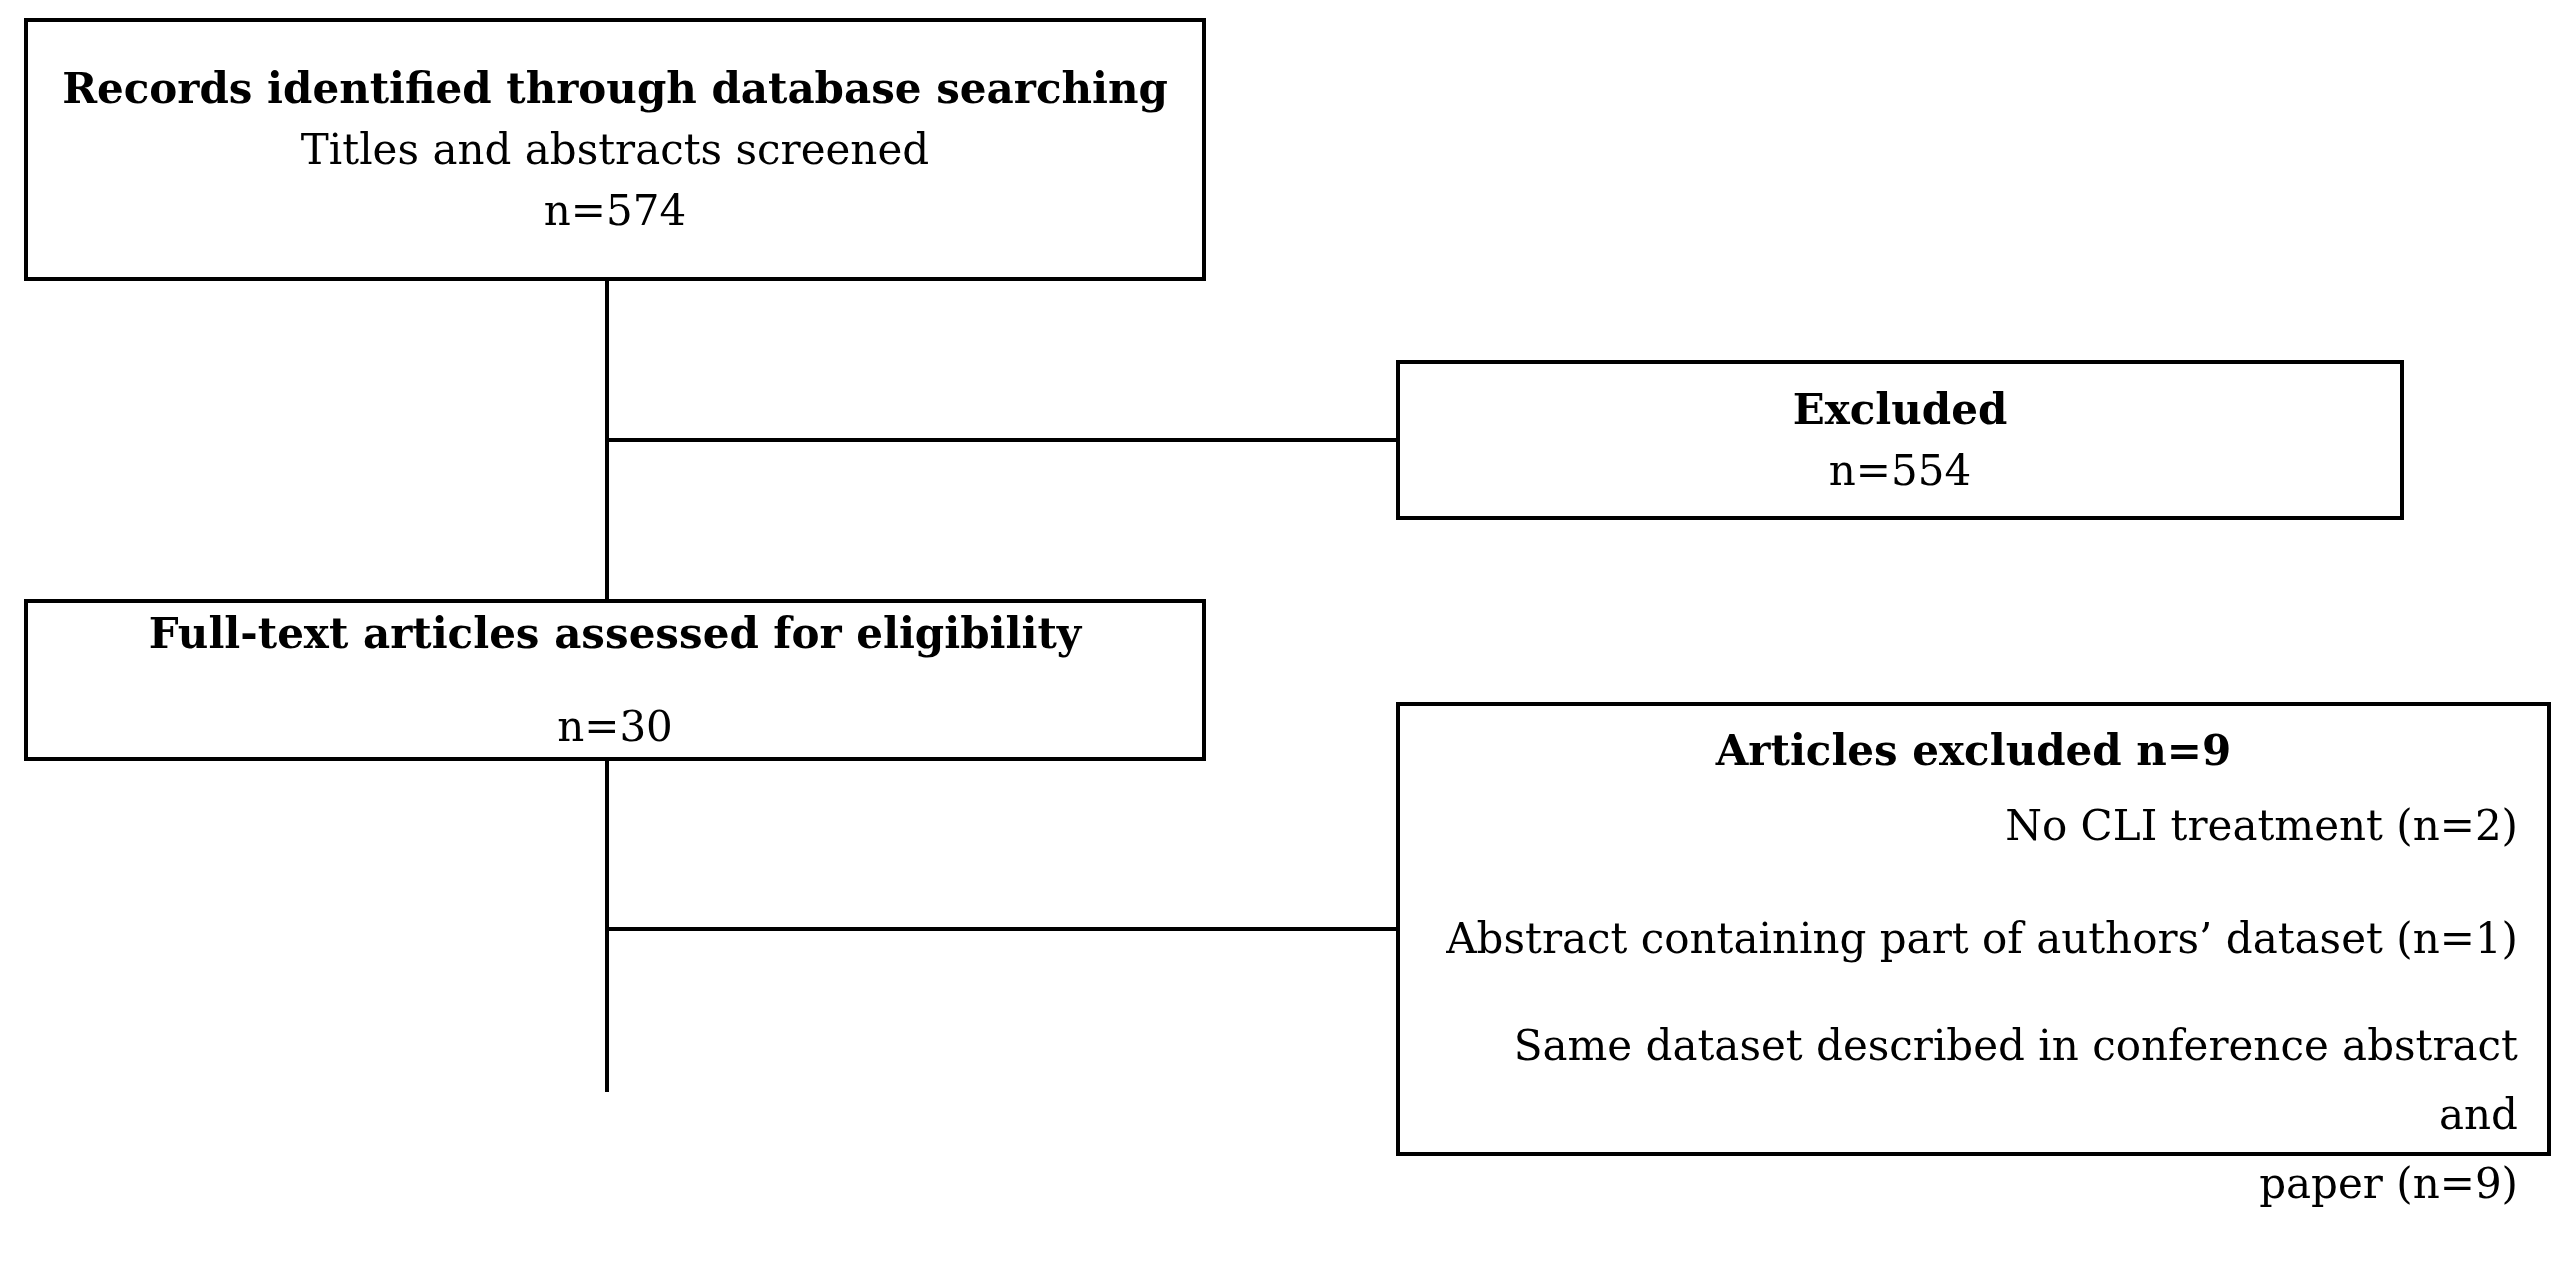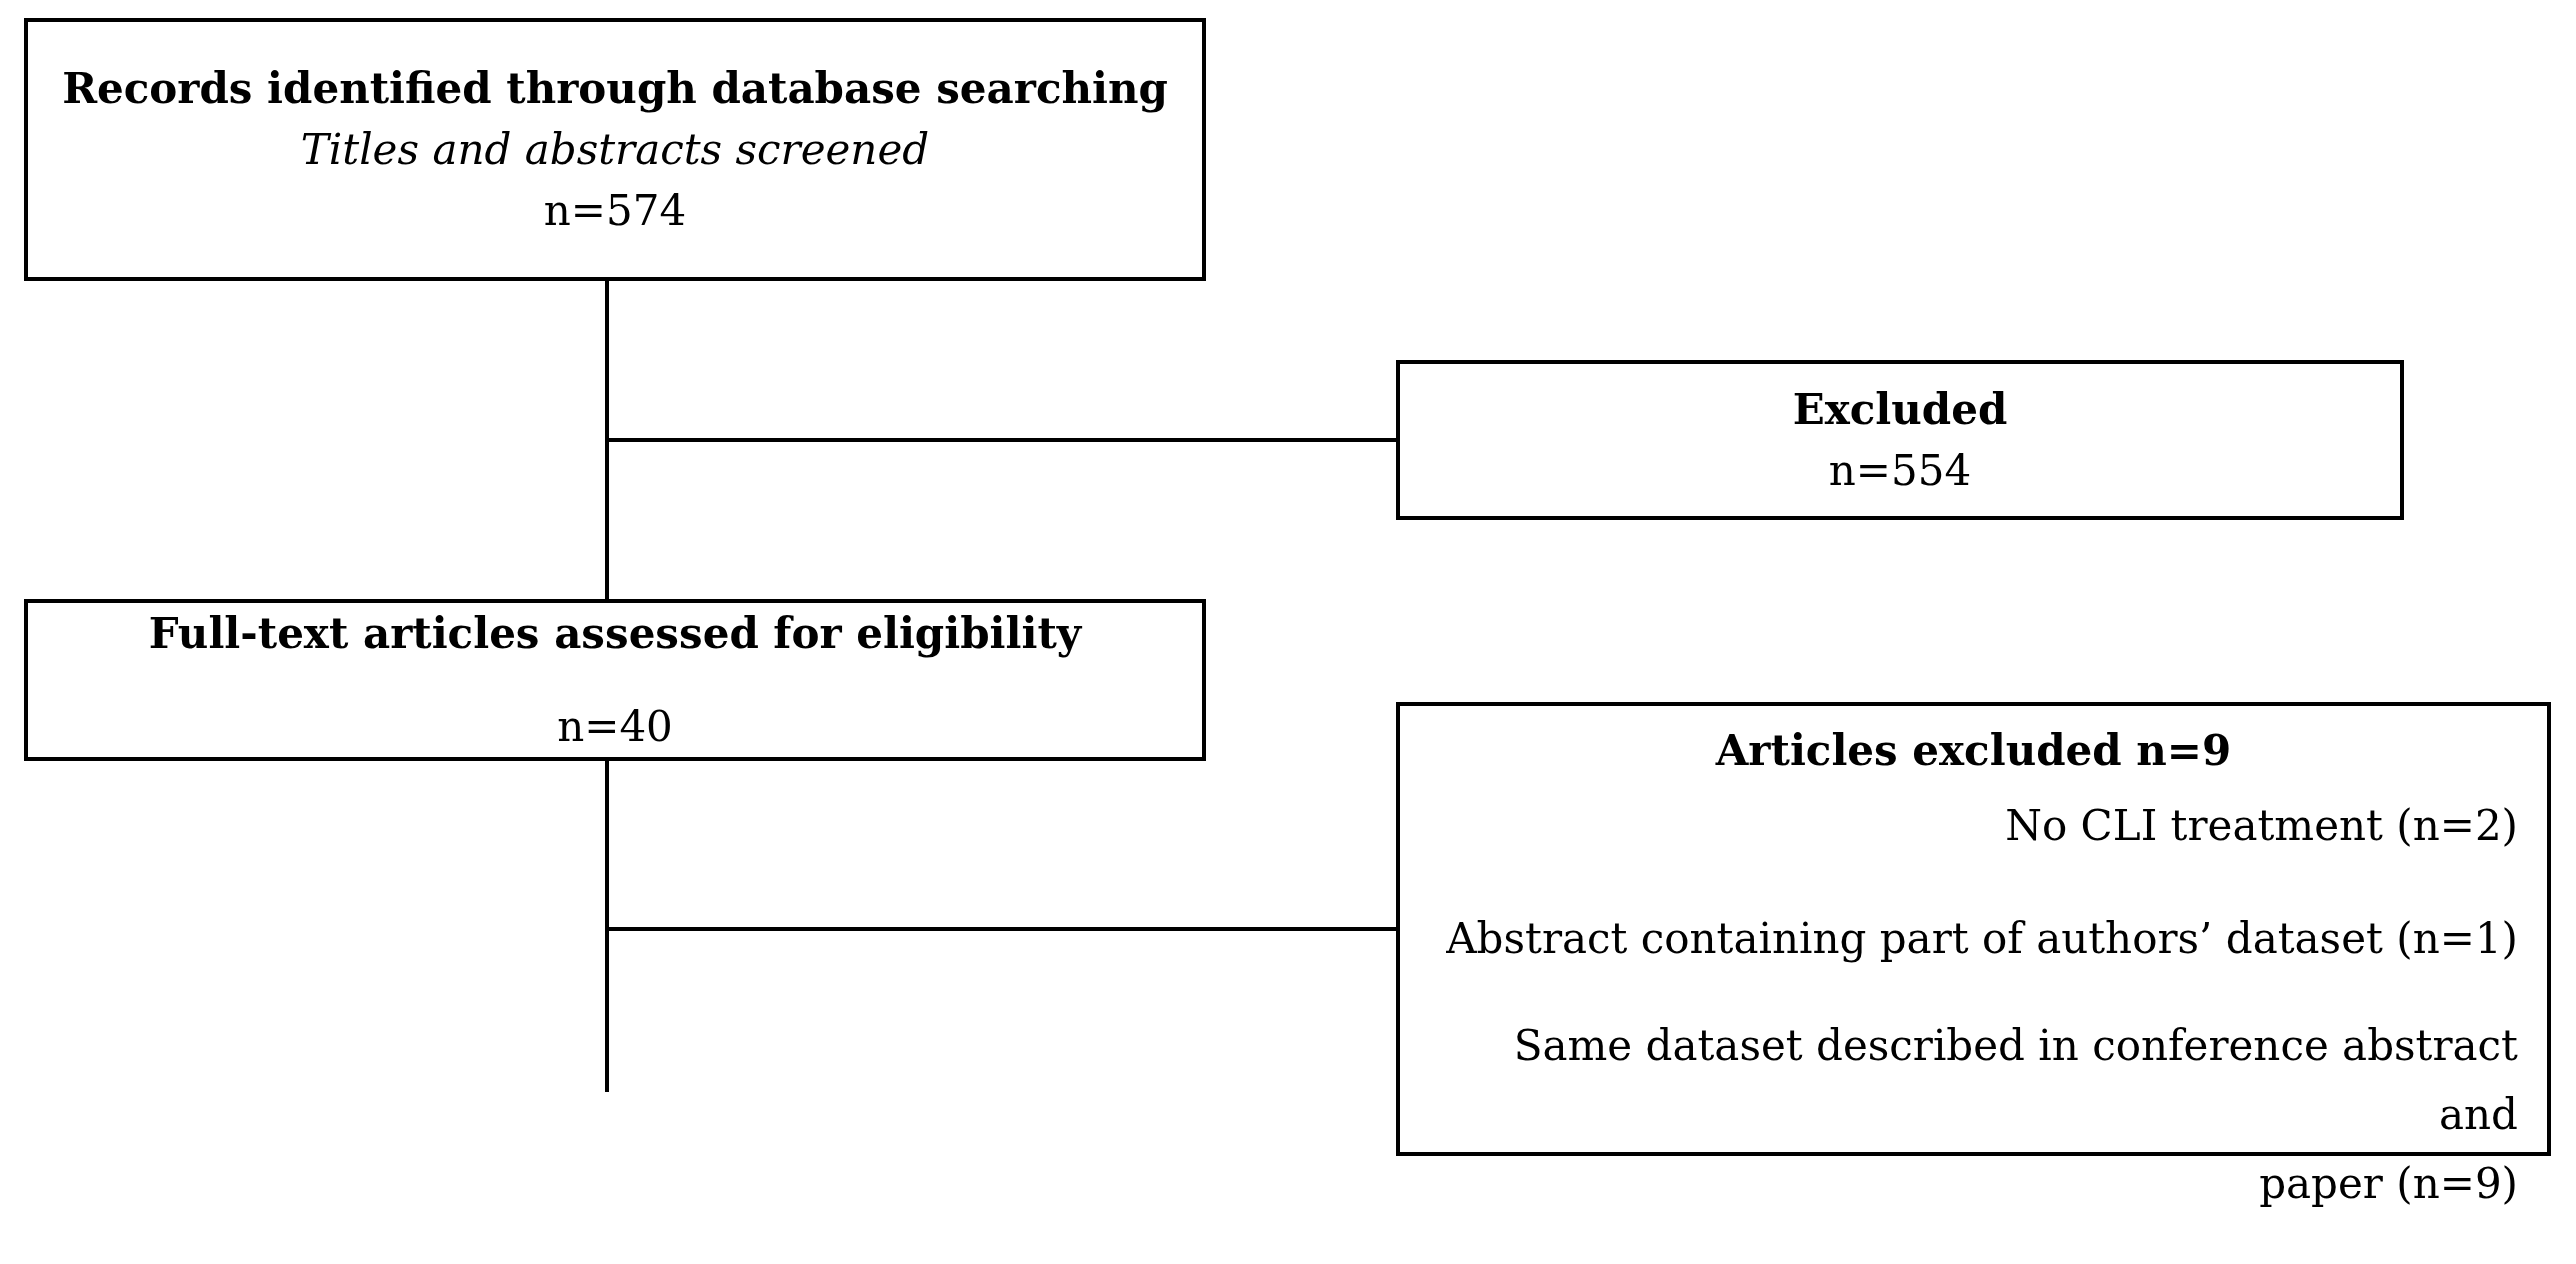--- a/index.html
+++ b/index.html
@@ -28,21 +28,20 @@
     flex-direction: column;
     justify-content: center;
     align-items: center;
     text-align: center;
     line-height: 61px;
   }
   .box-title {
     font-weight: bold;
   }
   .box-subtitle {
-    font-style: italic;
   }
   .box-count {
     font-weight: normal;
   }
   
   .box-records   { left: 24px;   top: 17.5px;   width: 1182px; height: 263px; }
   
   .box-excluded  { left: 1396px; top: 360px;  width: 1008px; height: 160px; }
   
   .box-fulltext  { left: 24px;   top: 599px;  width: 1182px; height: 162px; gap: 32px; }
@@ -93,21 +92,21 @@
     <div class="box-count">n=574</div>
   </div>
 
   <div class="box centered box-excluded">
     <div class="box-title">Excluded</div>
     <div class="box-count">n=554</div>
   </div>
 
   <div class="box centered box-fulltext">
     <div class="box-title">Full-text articles assessed for eligibility</div>
-    <div class="box-count">n=40</div>
+    <div class="box-count">n=30</div>
   </div>
 
   <div class="box box-articles">
     <div class="articles-title">Articles excluded n=9</div>
     <div class="articles-items">
       <p class="articles-item first">No CLI treatment (n=2)</p>
       <p class="articles-item second">Abstract containing part of authors’ dataset (n=1)</p>
       <p class="articles-item third">Same dataset described in conference abstract and
 paper (n=9)</p>
     </div>

